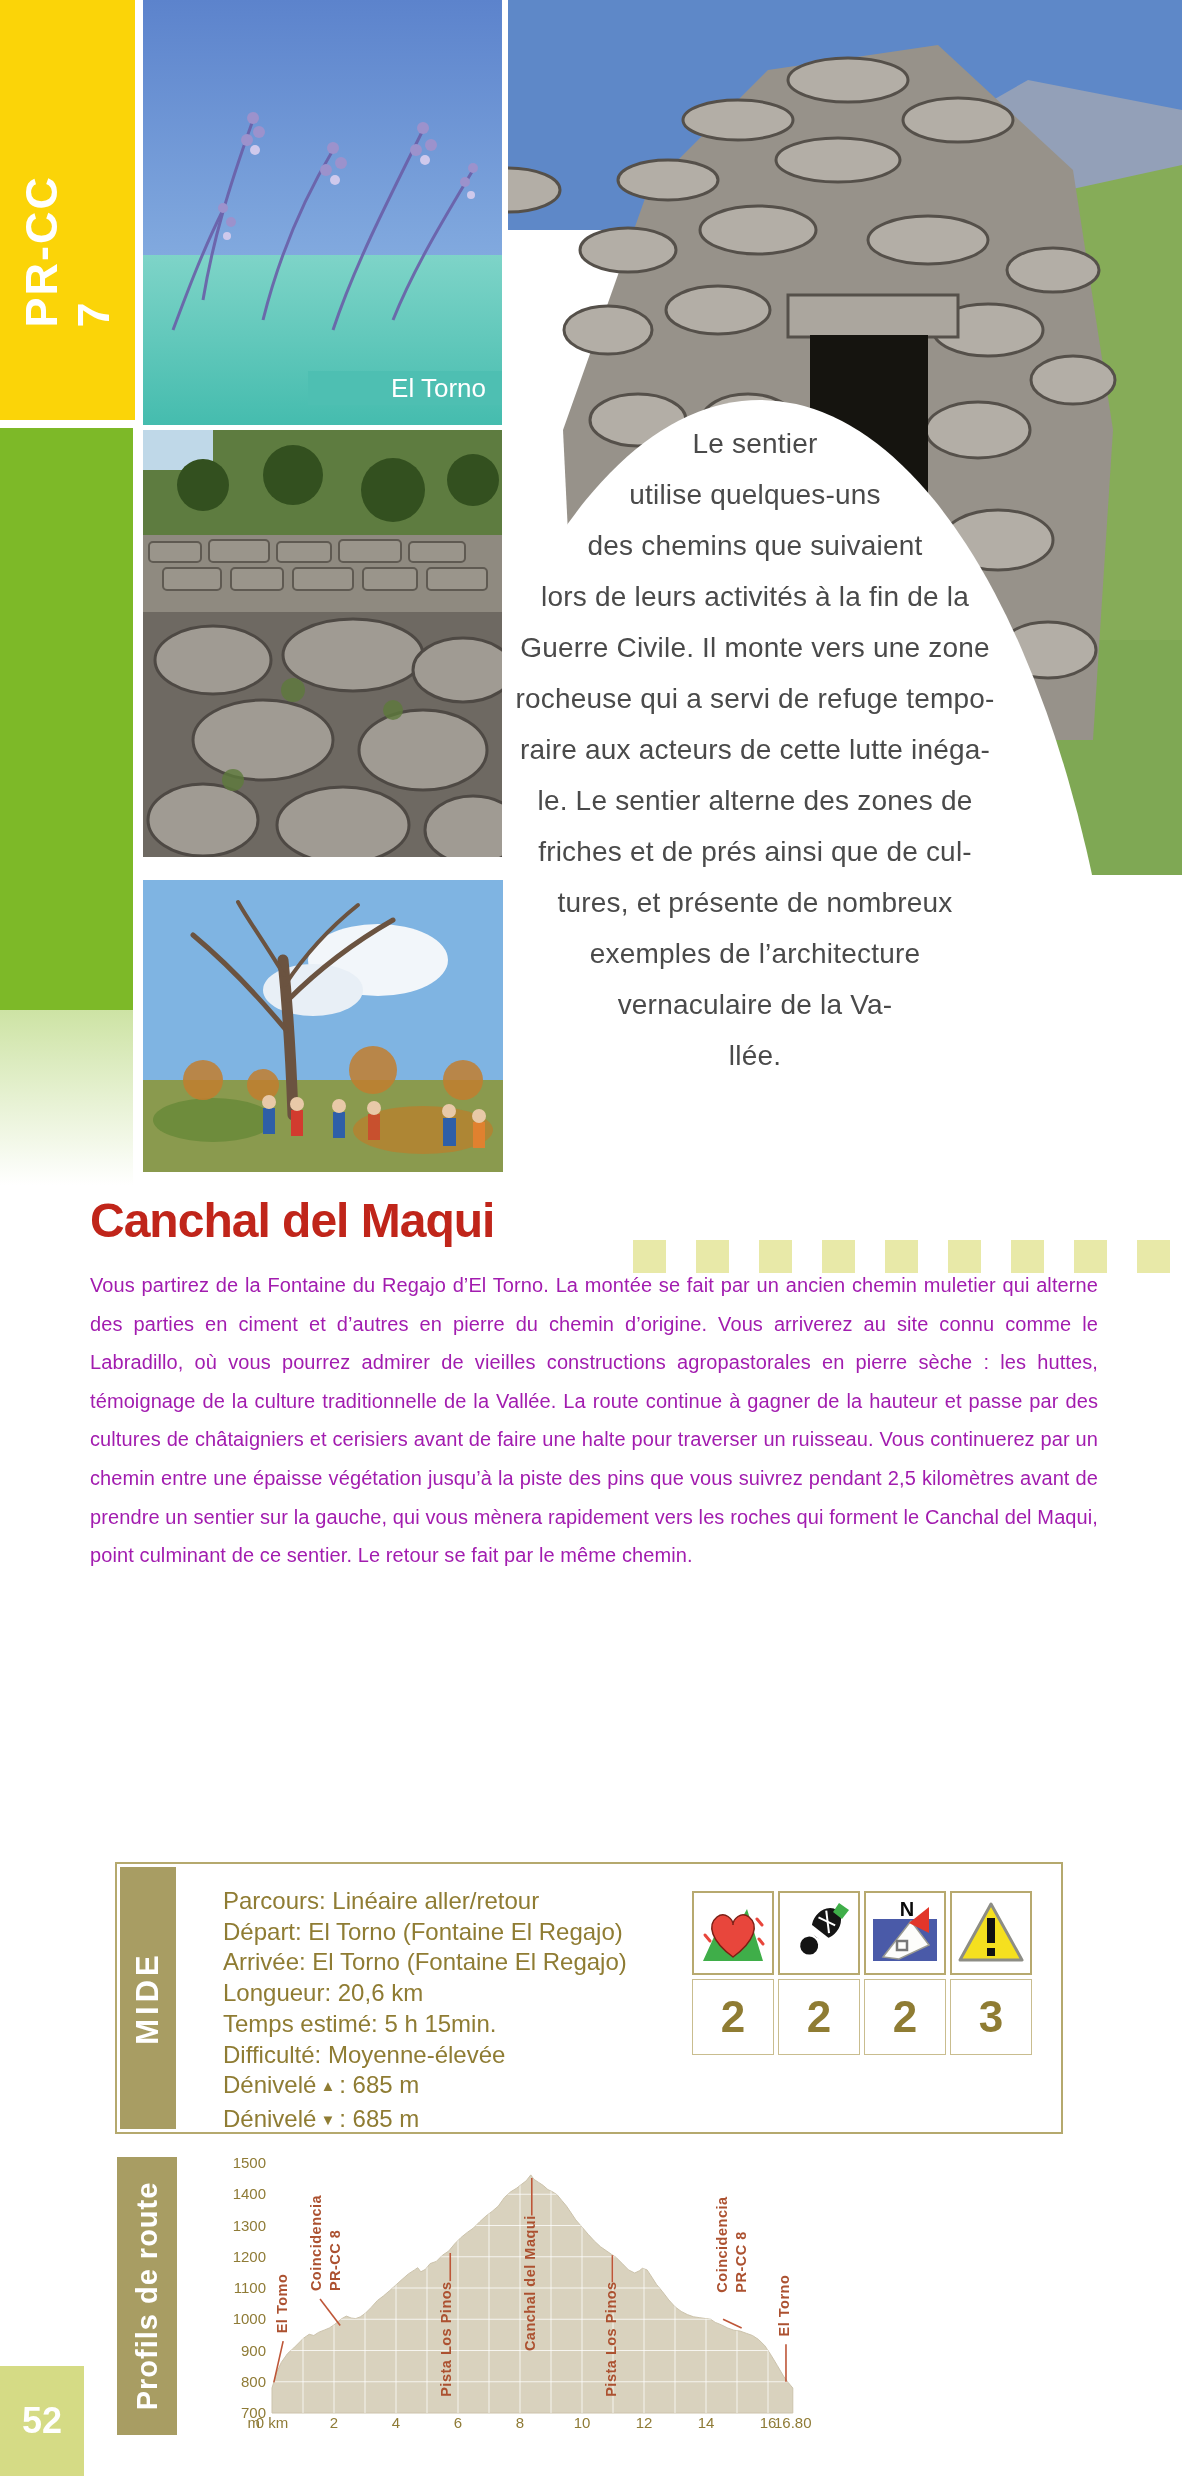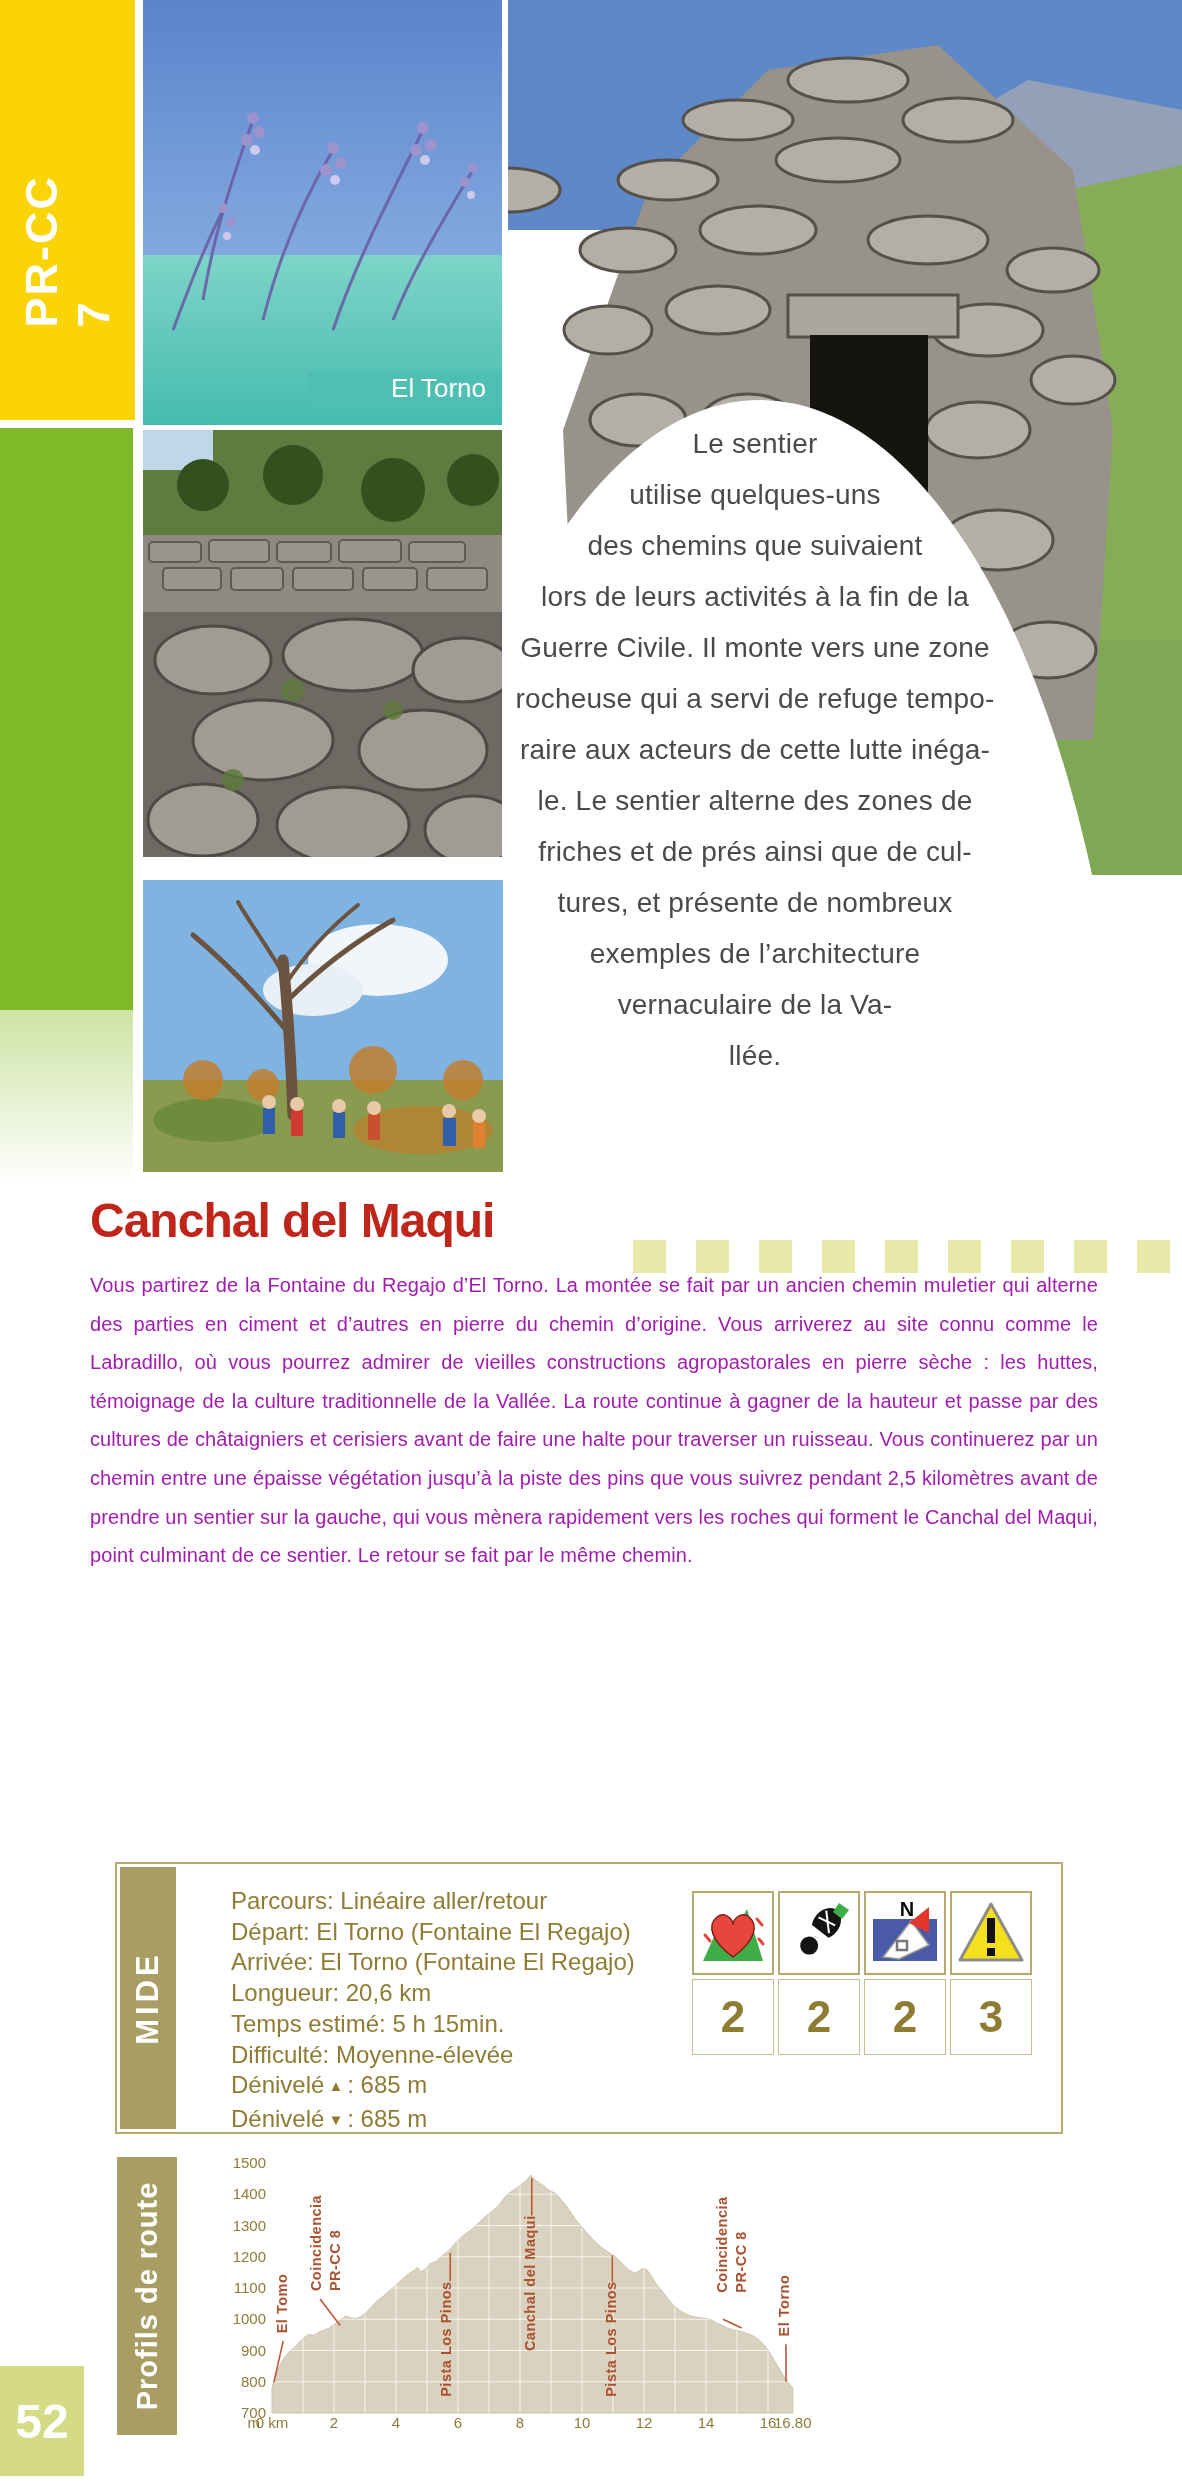--- a/index.html
+++ b/index.html
@@ -36,38 +36,38 @@
   .squares{left:633px;top:1240px;width:549px;height:33px;display:flex;gap:30px;overflow:hidden;}
   .squares span{flex:0 0 33px;height:33px;background:#E8E9A8;}
   .body-text{left:90px;top:1266px;width:1008px;color:#a21caf;font-size:20px;line-height:38.6px;
       text-align:justify;letter-spacing:.1px;}
 
   
   .mide-box{left:115px;top:1862px;width:948px;height:272px;border:2px solid #B5A96E;box-sizing:border-box;background:#fff;}
   .mide-tab{position:absolute;left:3px;top:3px;width:56px;height:262px;background:#A89D63;}
   .mide-tab span{position:absolute;left:50%;top:50%;transform:translate(-50%,-50%) rotate(180deg);
       writing-mode:vertical-rl;color:#fff;font-size:31px;font-weight:bold;letter-spacing:4px;}
-  .mide-rows{position:absolute;left:106px;top:22px;color:#8F7C33;font-size:24px;line-height:30.7px;white-space:nowrap;margin-left:8px;}
+  .mide-rows{position:absolute;left:106px;top:22px;color:#8F7C33;font-size:24px;line-height:30.7px;white-space:nowrap;}
   .mide-rows .arrow{font-size:15px;position:relative;top:-2px;padding:0 4px;}
   .mide-icons{position:absolute;left:575px;top:27px;display:flex;gap:4px;}
   .mide-icon-tile{width:82px;height:84px;border:2px solid #B7A96F;background:#fff;box-sizing:border-box;
       display:flex;align-items:center;justify-content:center;}
   .mide-ratings{position:absolute;left:575px;top:115px;display:flex;gap:4px;}
   .mide-rating-cell{width:82px;height:76px;border:1px solid #C9BD8F;box-sizing:border-box;background:#fff;
       color:#8F7C33;font-size:44px;font-weight:bold;display:flex;align-items:center;justify-content:center;}
 
   
   .profile-banner{left:117px;top:2157px;width:60px;height:278px;background:#A89D63;}
   .profile-banner span{position:absolute;left:50%;top:50%;transform:translate(-50%,-50%) rotate(180deg);
       writing-mode:vertical-rl;color:#fff;font-size:29px;font-weight:bold;letter-spacing:1px;white-space:nowrap;}
   #chart{left:180px;top:2150px;width:1002px;height:300px;}
 
   
   .page-num{left:0;top:2366px;width:84px;height:110px;background:#D5DB85;color:#fff;
-      font-size:48px;font-weight:bold;display:flex;align-items:center;justify-content:center;}
+      font-size:36px;font-weight:bold;display:flex;align-items:center;justify-content:center;}
 </style>
 </head>
 <body>
 
 <div id="page">
 
   <div class="abs yellow-block">
     <span class="trail-code">PR-CC 7</span>
   </div>
 

